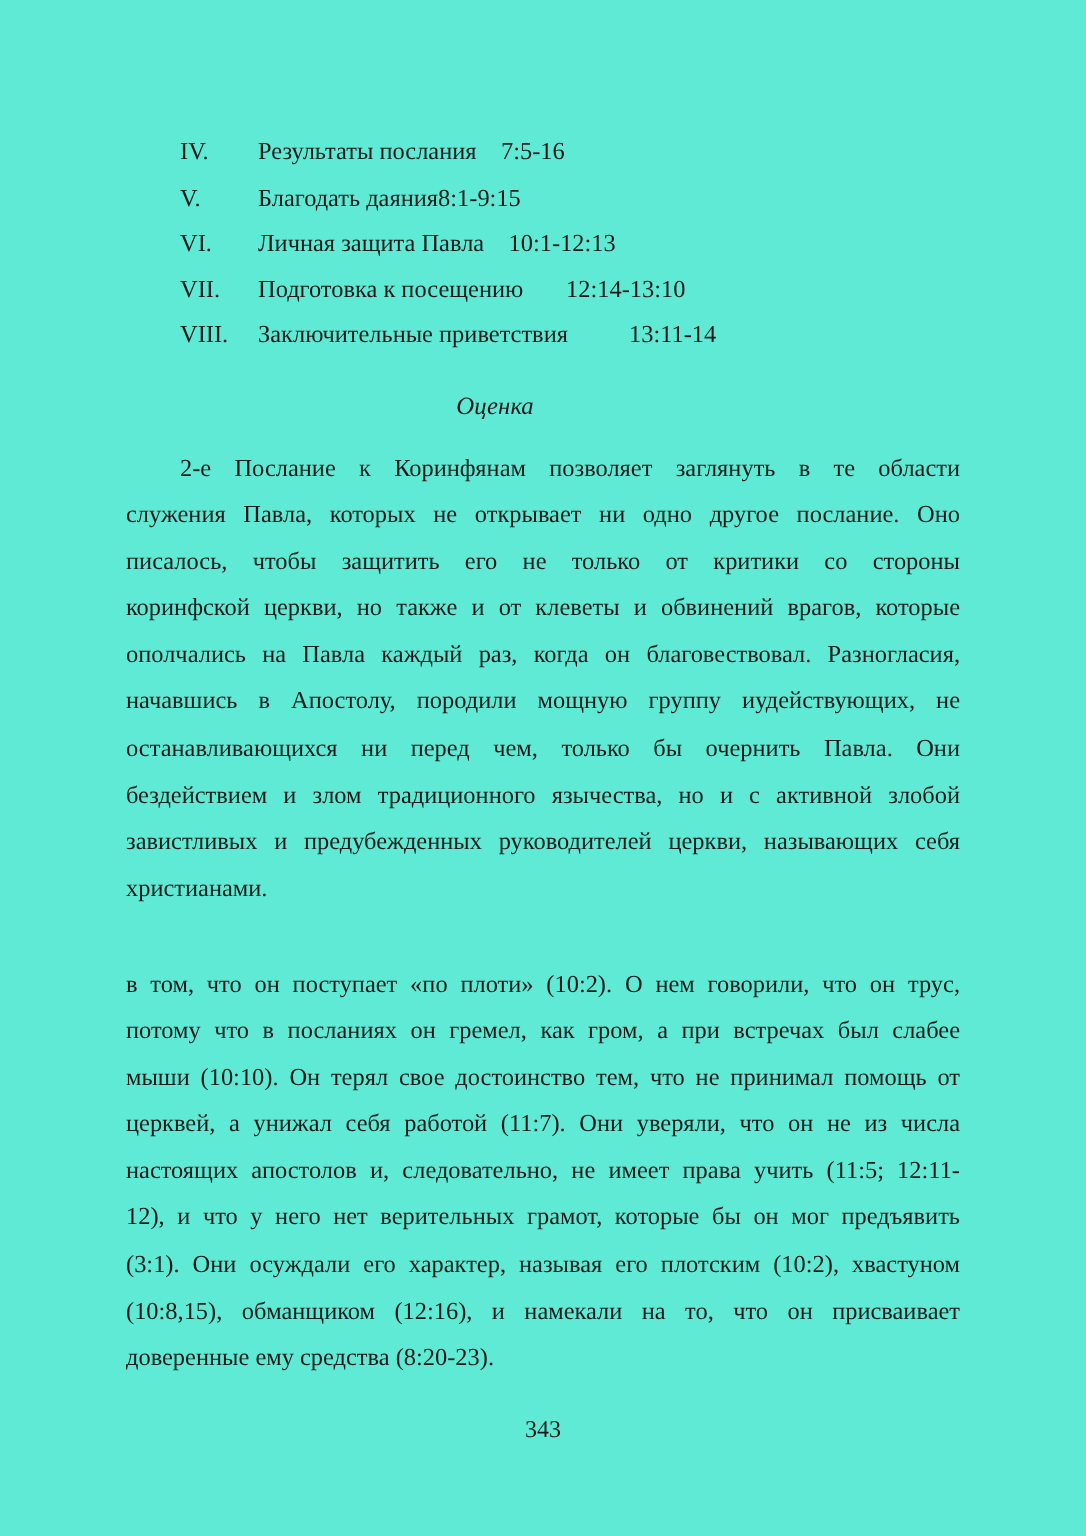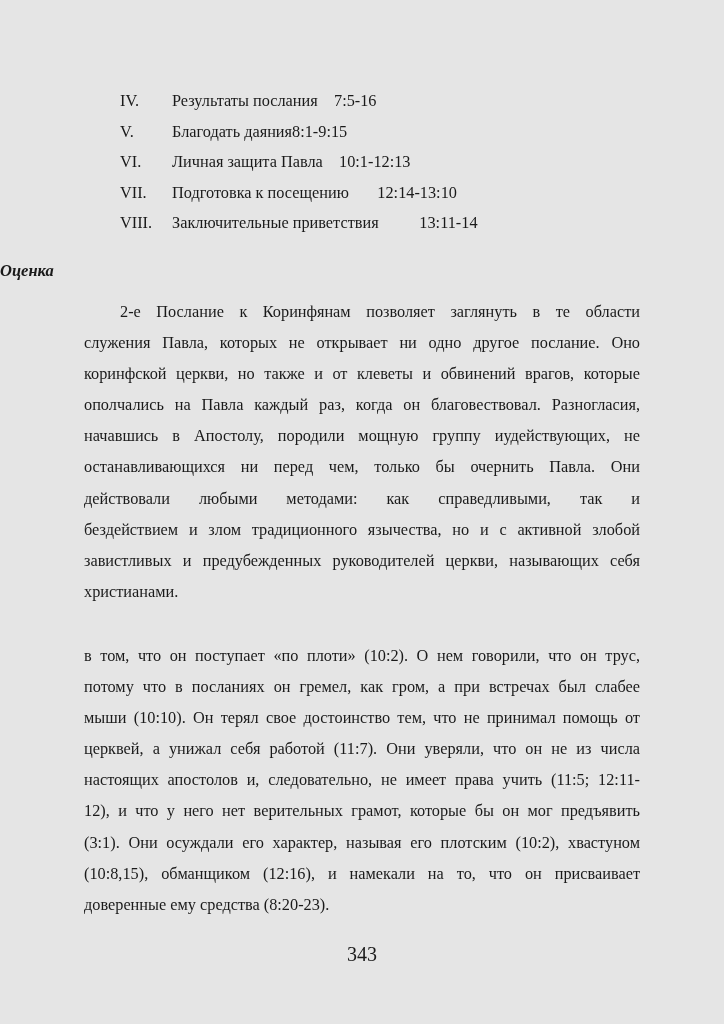--- a/index.html
+++ b/index.html
@@ -1,34 +1,34 @@
 <!DOCTYPE html>
 <html><head>
 <meta charset="utf-8">
 <style>
   html, body { margin: 0; padding: 0; background: #ffffff; }
   body { width: 724px; height: 1024px; position: relative; overflow: hidden;
          font-family: "Liberation Serif", "DejaVu Serif", serif; color: #1a1a1a; }
-  .page { position: absolute; left: 0; top: 0; width: 724px; height: 1024px; background: #e5e5e5; }
+  .page { position: absolute; left: 0; top: 0; width: 724px; height: 1024px; background: #5eead4; }
   .outline { position: absolute; left: 120px; top: 86px; }
   .outline-item { position: relative; height: 30.5px; font-size: 16.3px; line-height: 30.5px; white-space: pre; }
   .outline-num { position: absolute; left: 0; top: 0; }
   .outline-text { position: absolute; left: 52px; top: 0; }
-  .heading { position: absolute; left: 0; width: 660px; top: 258px; 
-             font-size: 16.5px; font-weight: bold; font-style: italic; line-height: 26px; }
+  .heading { position: absolute; left: 0; width: 660px; top: 258px; text-align: center;
+             font-size: 16.5px; font-weight: normal; font-style: italic; line-height: 26px; }
   .body { position: absolute; left: 84px; width: 556px; }
   .line { display: block; height: 31.1px; line-height: 31.1px; font-size: 16.3px;
           text-align: justify; text-align-last: justify; white-space: nowrap; }
   .line.jl { white-space: normal; overflow: hidden; }
   .line.last { text-align-last: left; }
   .line.indent { padding-left: 36px; margin-top: 10px; }
   .p1 { top: 286px; }
   .p2 { top: 640px; }
   .page-number { position: absolute; left: 0; width: 724px; top: 944px; text-align: center;
-                 font-size: 20px; line-height: 20px; }
+                 font-size: 16px; line-height: 20px; }
 </style>
 </head>
 <body>
 
 <div class="page">
 
   <div class="outline">
     <div class="outline-item">
       <span class="outline-num">IV.</span>
       <span class="outline-text">Результаты послания    7:5-16</span>
@@ -49,25 +49,25 @@
       <span class="outline-num">VIII.</span>
       <span class="outline-text">Заключительные приветствия          13:11-14</span>
     </div>
   </div>
 
   <div class="heading">Оценка</div>
 
   <div class="body p1">
     <span class="line jl indent">2-е Послание к Коринфянам позволяет заглянуть в те области</span>
     <span class="line jl">служения Павла, которых не открывает ни одно другое послание. Оно</span>
+    <span class="line jl">писалось, чтобы защитить его не только от критики со стороны</span>
     <span class="line jl">коринфской церкви, но также и от клеветы и обвинений врагов, которые</span>
     <span class="line jl">ополчались на Павла каждый раз, когда он благовествовал. Разногласия,</span>
     <span class="line jl">начавшись в Апостолу, породили мощную группу иудействующих, не</span>
     <span class="line jl">останавливающихся ни перед чем, только бы очернить Павла. Они</span>
-    <span class="line jl">действовали любыми методами: как справедливыми, так и</span>
     <span class="line jl">бездействием и злом традиционного язычества, но и с активной злобой</span>
     <span class="line jl">завистливых и предубежденных руководителей церкви, называющих себя</span>
     <span class="line jl last">христианами.</span>
   </div>
 
   <div class="body p2">
     <span class="line jl">в том, что он поступает «по плоти» (10:2). О нем говорили, что он трус,</span>
     <span class="line jl">потому что в посланиях он гремел, как гром, а при встречах был слабее</span>
     <span class="line jl">мыши (10:10). Он терял свое достоинство тем, что не принимал помощь от</span>
     <span class="line jl">церквей, а унижал себя работой (11:7). Они уверяли, что он не из числа</span>

